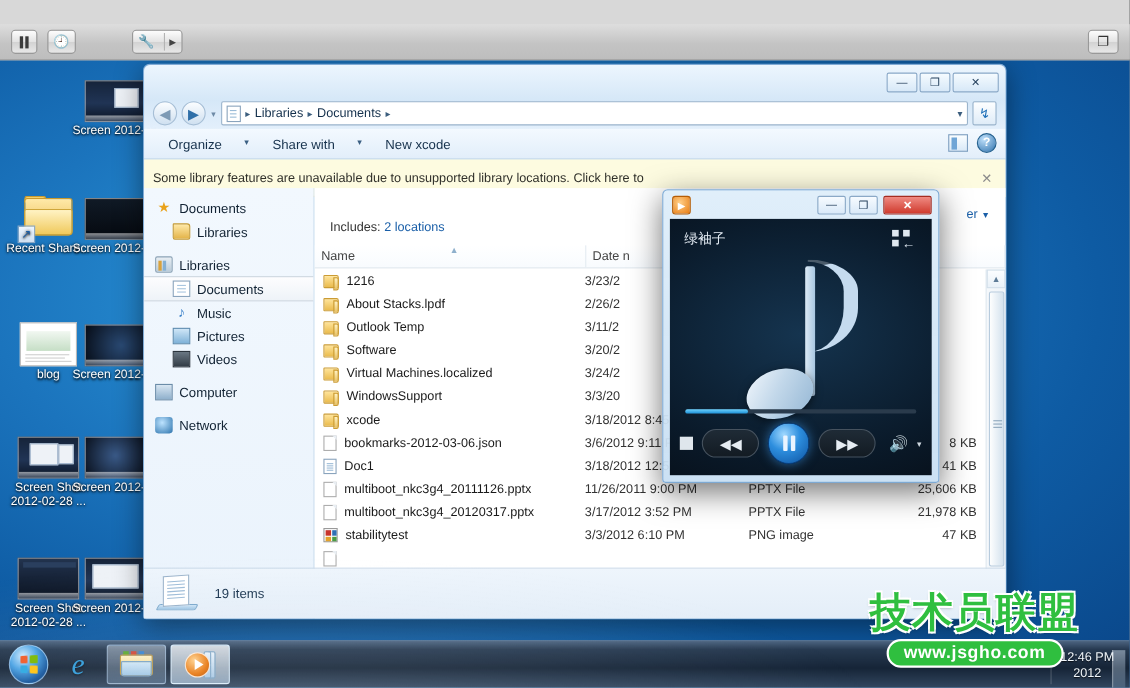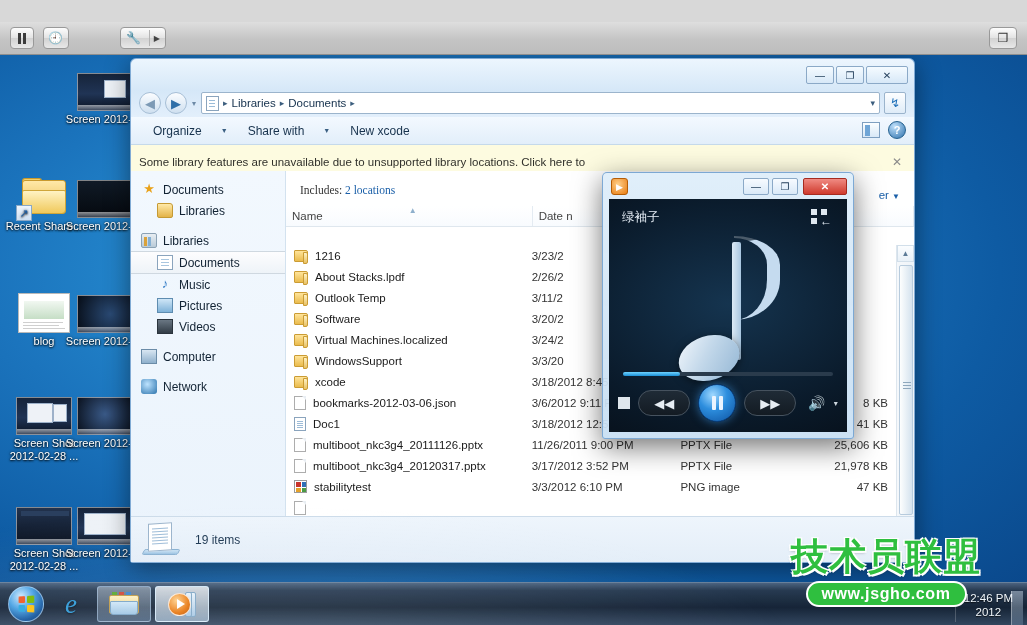--- a/index.html
+++ b/index.html
@@ -257,21 +257,21 @@
   .ni-pic { background: linear-gradient(180deg,#cfe6f7,#7fb2d8); border:1px solid #5e8cb0; }
   .ni-vid { background: linear-gradient(180deg,#5f6d7a,#2f3a45); border:1px solid #2c3views; }
   .ni-vid { background: linear-gradient(180deg,#6a7783,#323c46); border:1px solid #2b343d; }
   .ni-comp { background: linear-gradient(180deg,#d8e6f2,#8fb0cc); border:1px solid #6b8ca8; }
   .ni-net { background: radial-gradient(circle at 40% 35%, #bde3ff, #2d74ad); border-radius:3px; }
 
   
   .content { flex:1; background:#fff; position: relative; overflow:hidden; }
   .lib-head { padding: 12px 14px 0 14px; }
   .lib-title { font-size: 17px; color:#1e6a2f; letter-spacing:.1px; }
-  .lib-sub { font-size: 11.5px; color:#333; margin-top: 1px; font-family: Liberation Serif, serif; }
+  .lib-sub { font-size: 11.5px; color:#333; margin-top: 18px; }
   .lib-sub b { color:#1a5fa8; font-weight: normal; }
   .lib-arr { position:absolute; right:14px; top:18px; font-size:11.5px; color:#1a5fa8; }
   .lib-arr .cv { font-size:8px; }
 
   .col-head {
     display:flex; margin-top: 10px; border-bottom:1px solid #dfe7ee;
     font-size: 11.5px; color:#444; background: linear-gradient(180deg,#fff,#f8fbfe);
   }
   .ch { padding: 4px 6px; border-right:1px solid #e4ebf2; position:relative; }
   .ch.name { width: 258px; }

